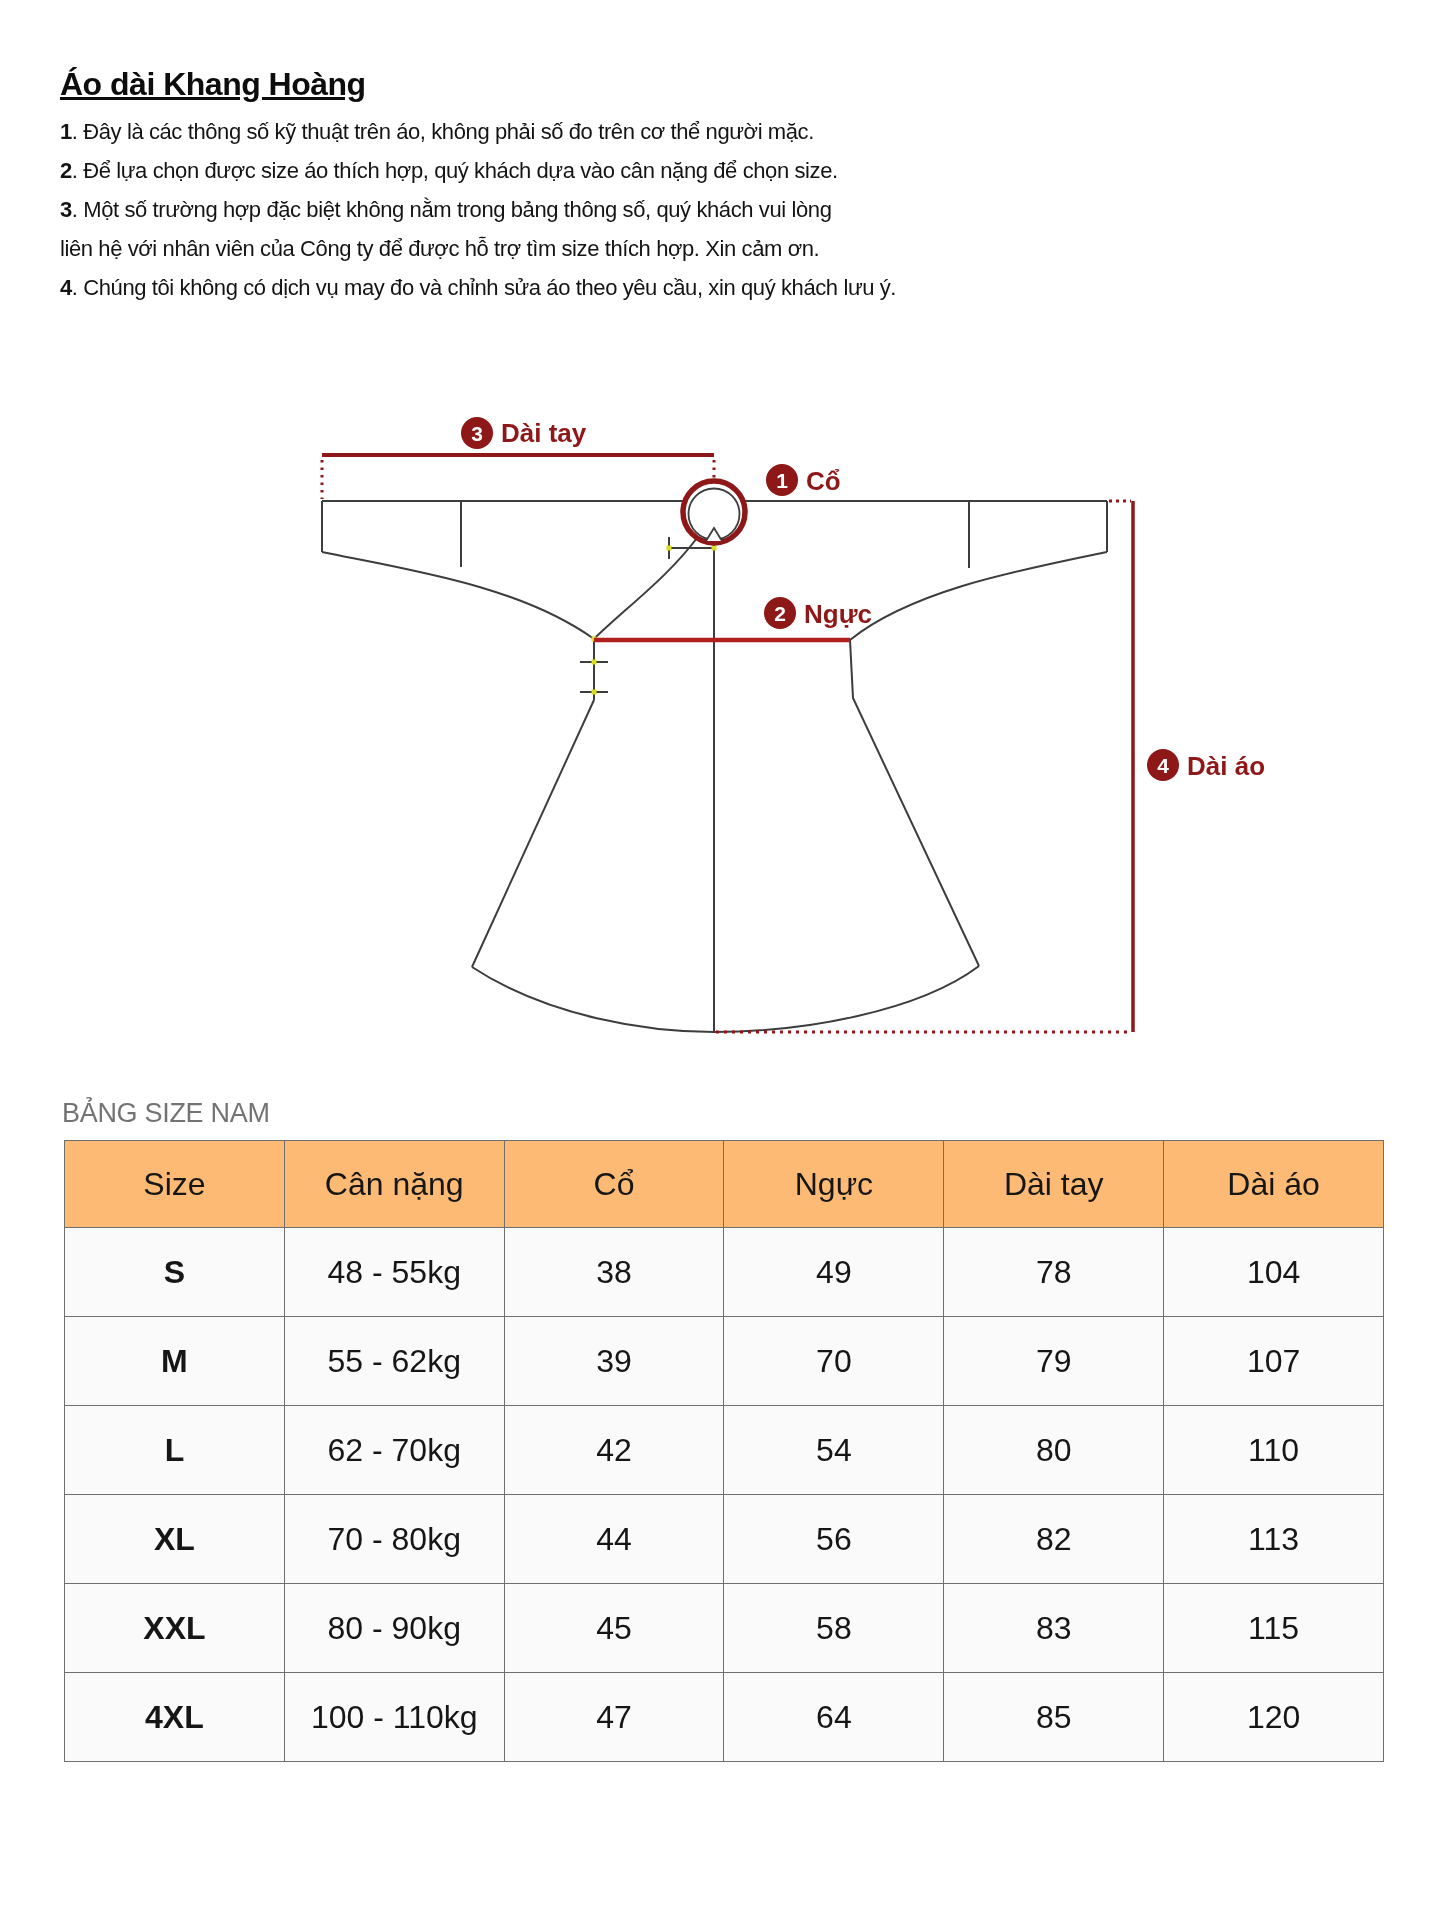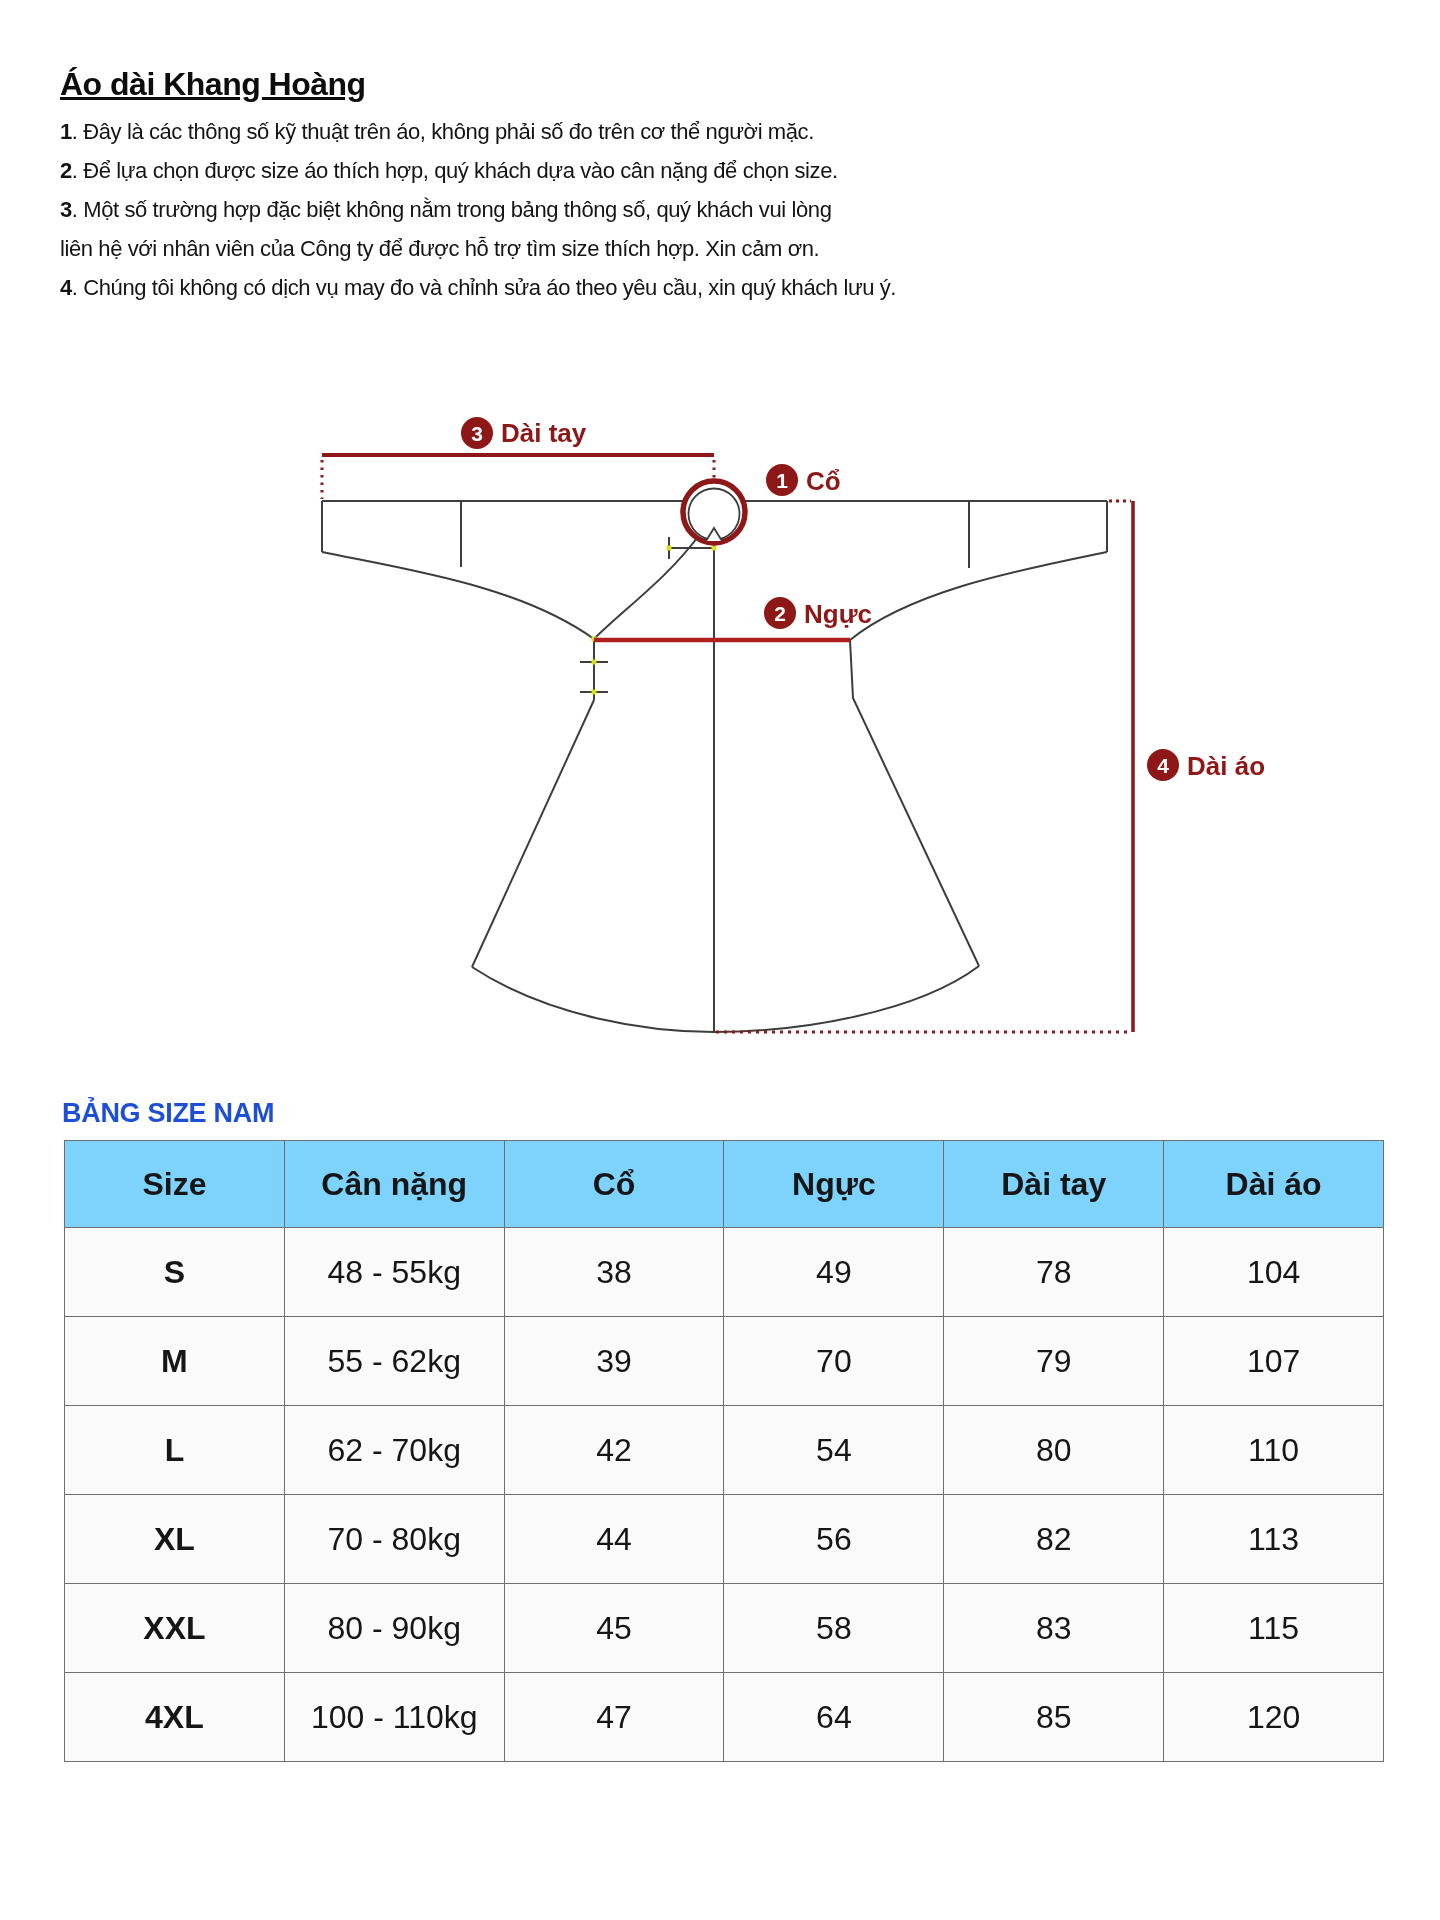--- a/index.html
+++ b/index.html
@@ -15,32 +15,32 @@
   }
   .notes{
     position:absolute;left:60px;top:112px;width:1180px;
     font-size:22px;line-height:39px;color:#141414;letter-spacing:-0.4px;
   }
   .note-line{white-space:nowrap;}
   .note-num{font-weight:bold;}
   .diagram{position:absolute;left:0;top:410px;}
   .table-heading{
     position:absolute;left:62px;top:1098px;
-    font-size:27px;font-weight:bold;color:#1d4ed8;letter-spacing:-0.3px;
+    font-size:27px;font-weight:normal;color:#737373;letter-spacing:-0.3px;
   }
   .size-table{
     position:absolute;left:64px;top:1140px;width:1320px;
     border-collapse:collapse;table-layout:fixed;
     font-size:32px;color:#161616;
   }
   .size-table th, .size-table td{
     border:1px solid #6f6f6f;text-align:center;vertical-align:middle;
   }
   .size-table th{
-    height:84px;background:#7dd3fc;font-weight:bold;font-size:32px;
+    height:84px;background:#fdba74;font-weight:normal;font-size:32px;
   }
   .size-table td{
     height:86px;background:#fafafa;font-weight:normal;
   }
   .size-table td.size-col{font-weight:bold;}
 </style>
 </head>
 <body>
 
 <div class="page">

